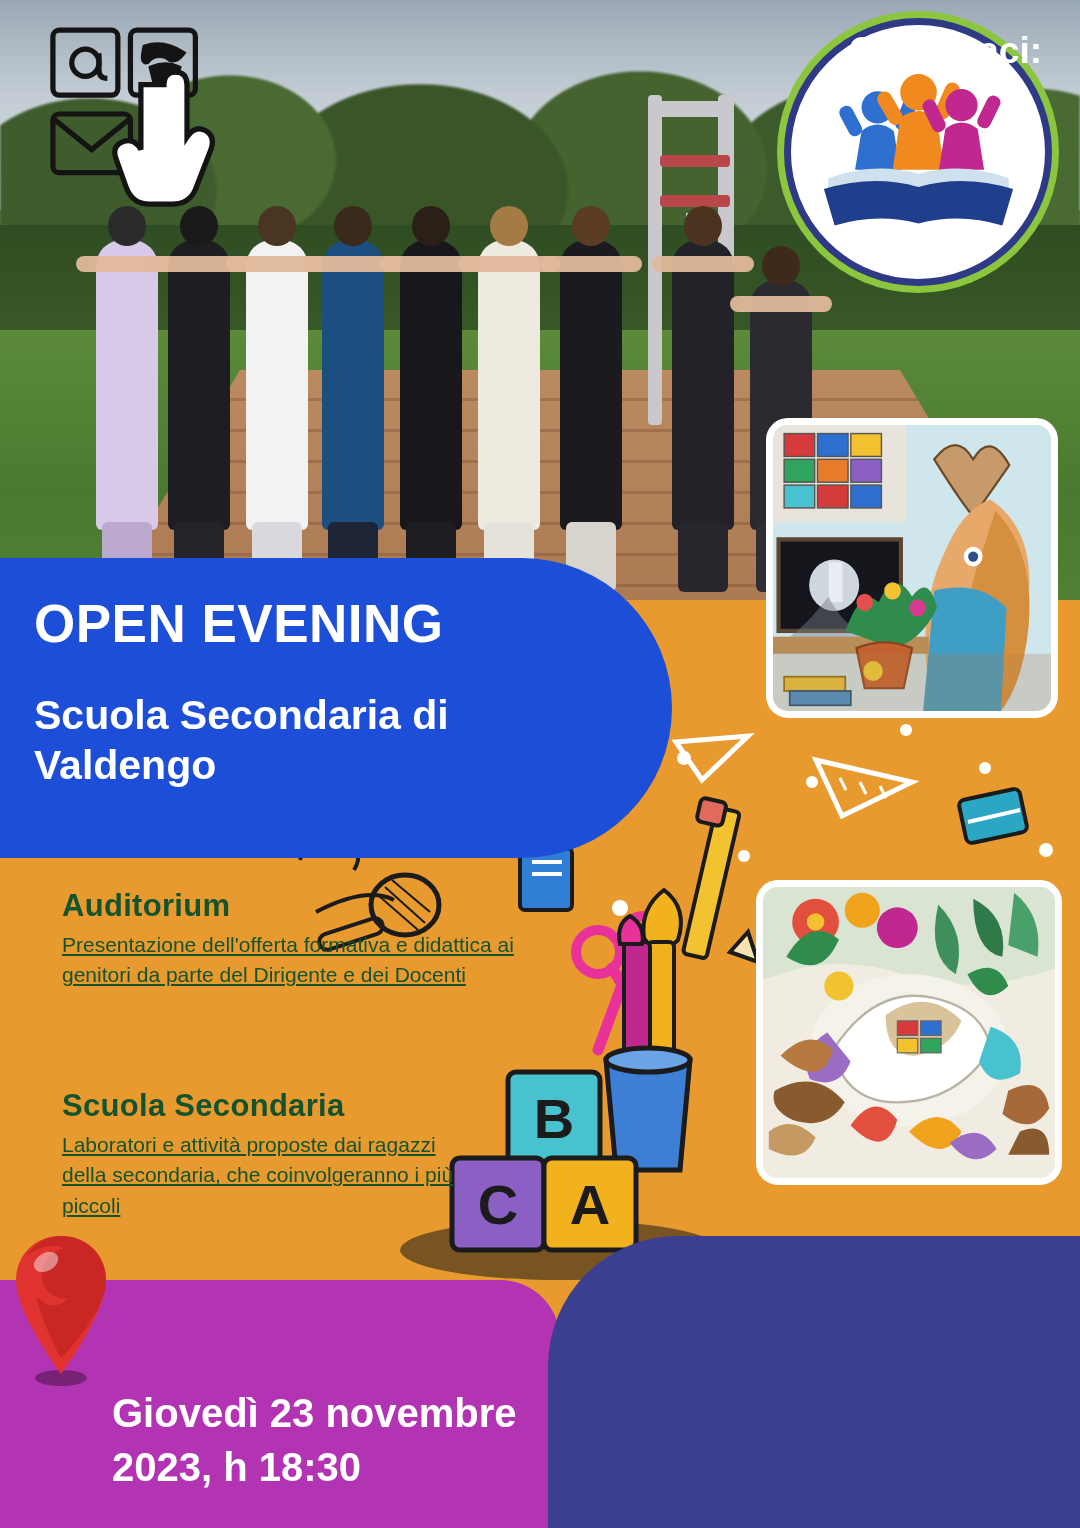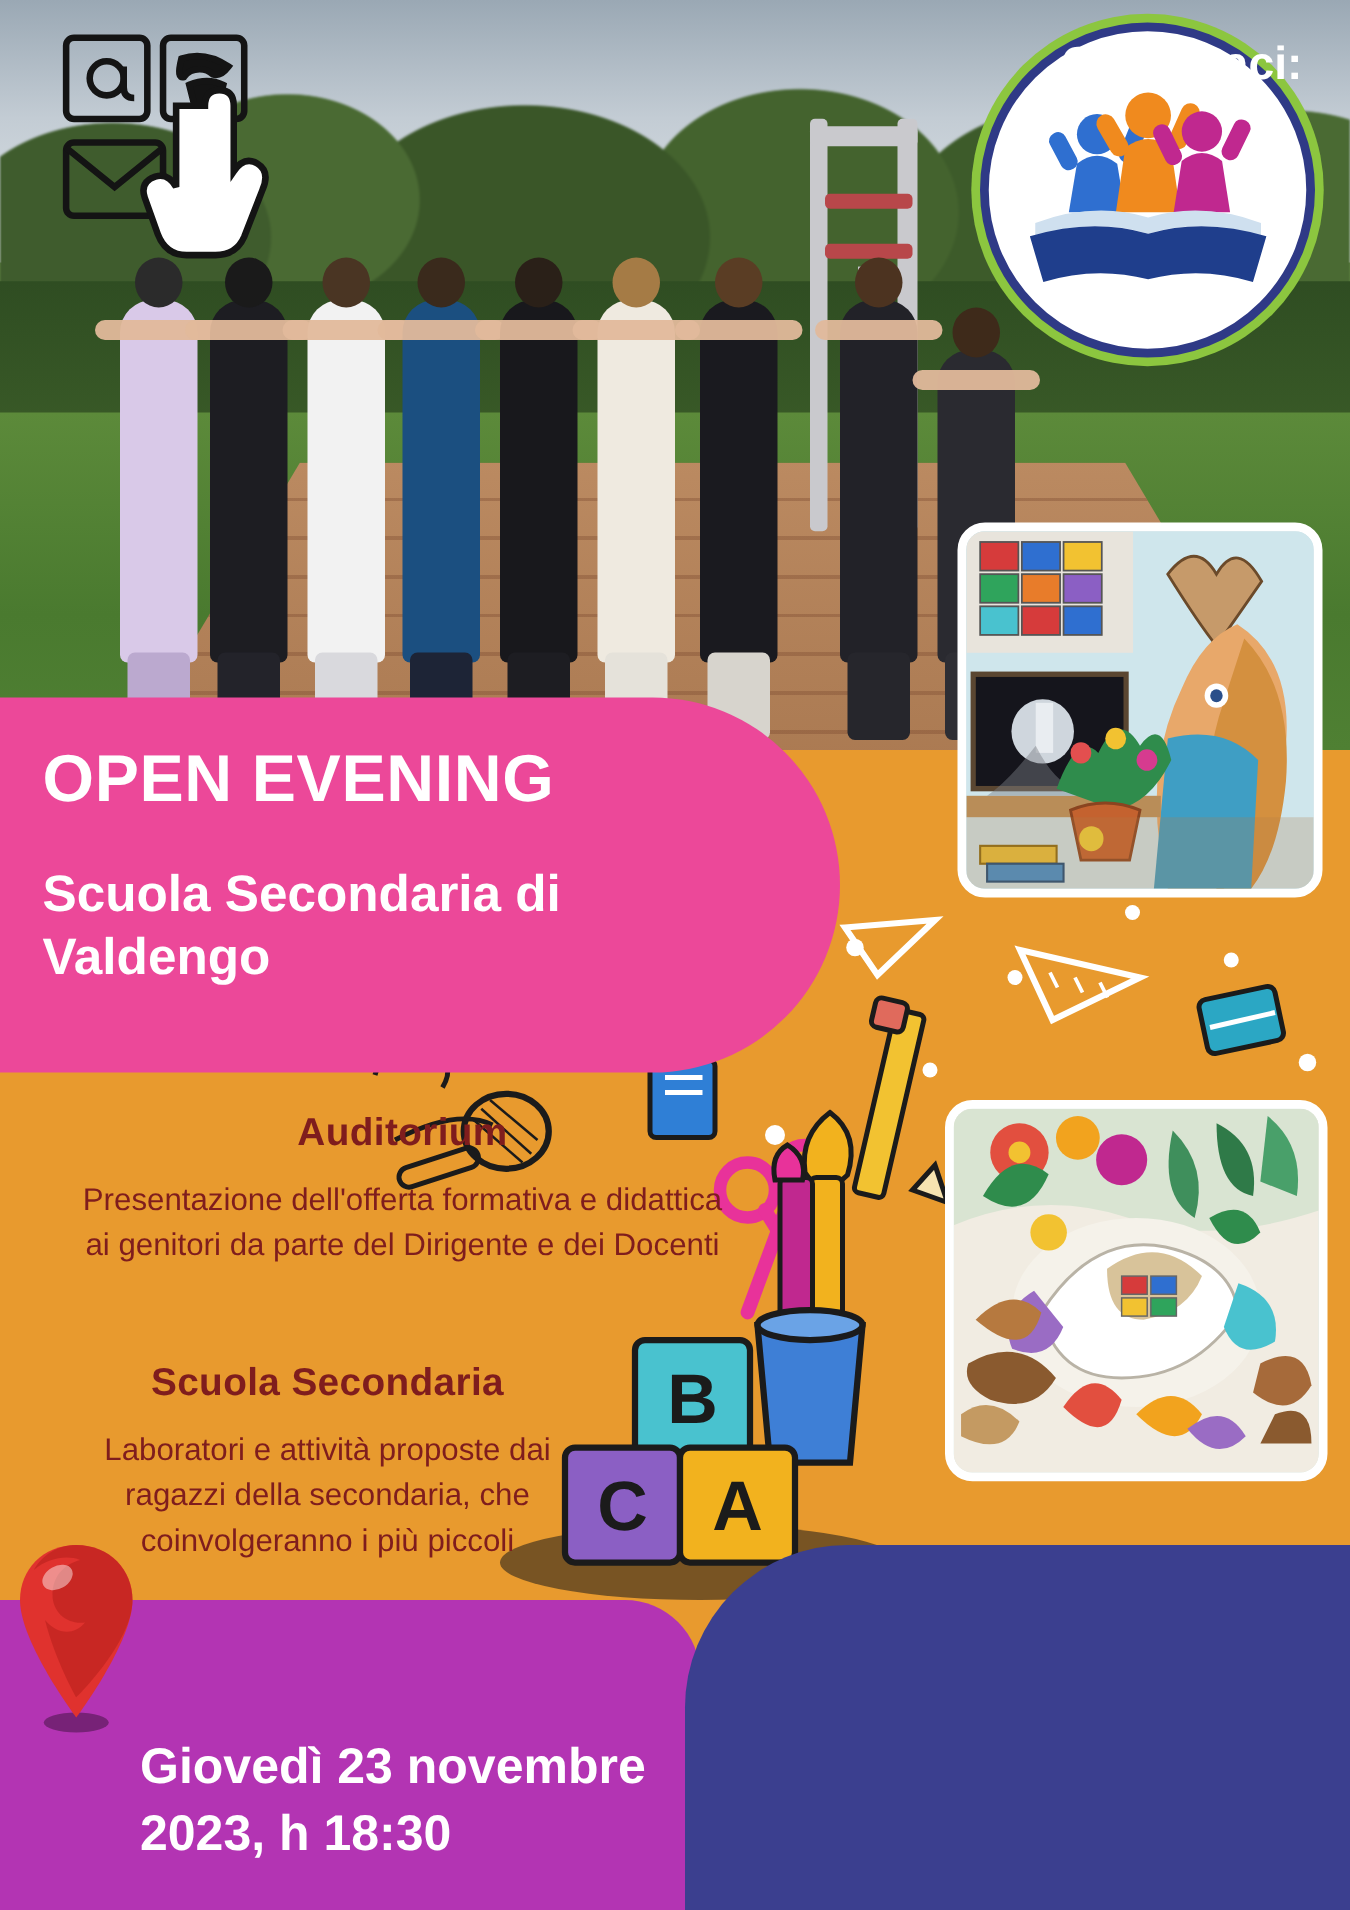--- a/index.html
+++ b/index.html
@@ -83,21 +83,21 @@
     border:7px solid #2f3a86;
     box-shadow: 0 0 0 7px #8cc63f;
     display:flex; align-items:center; justify-content:center;
     overflow:hidden;
   }
   .logo svg { width:215px; height:215px; }
 
   
   .title-panel {
     position:absolute; left:0; top:558px; width:672px; height:300px;
-    background:#ec4899;
+    background:#1d4ed8;
     border-radius: 0 150px 150px 0;
     padding: 38px 54px 0 34px;
     color:#fff;
     z-index:6;
   }
   .title-main {
     font-size:53px; font-weight:bold; letter-spacing:.5px; line-height:1.05;
   }
   .title-sub {
     margin-top:38px; font-size:41px; font-weight:bold; line-height:1.22;
@@ -111,24 +111,24 @@
   }
   .art2 {
     position:absolute; right:18px; top:880px; width:306px; height:305px;
     border-radius:22px; border:7px solid #fff; overflow:hidden; z-index:7;
     background:#dfe9e0;
   }
   .art-canvas { width:100%; height:100%; display:block; }
 
   
   .sec {
-    position:absolute; left:62px; color:#7f1d1d; z-index:6;text-align:center;
+    position:absolute; left:62px; color:#14532d; z-index:6;
   }
   .sec h3 { font-size:31px; font-weight:bold; letter-spacing:.3px; }
-  .sec p  { font-size:25px; line-height:1.45; margin-top:18px; font-weight:500; }
+  .sec p  { font-size:21px; line-height:1.45; margin-top:6px; font-weight:500;text-decoration:underline; }
   .sec-auditorium { top:888px; width:520px; }
   .sec-secondaria { top:1088px; width:400px; }
 
   
   .doodles { position:absolute; left:0; top:560px; width:1080px; height:760px; z-index:4; pointer-events:none; }
 
   
   .bottom-purple {
     position:absolute; left:0; bottom:0; width:560px; height:248px;
     background:#b334b3;

